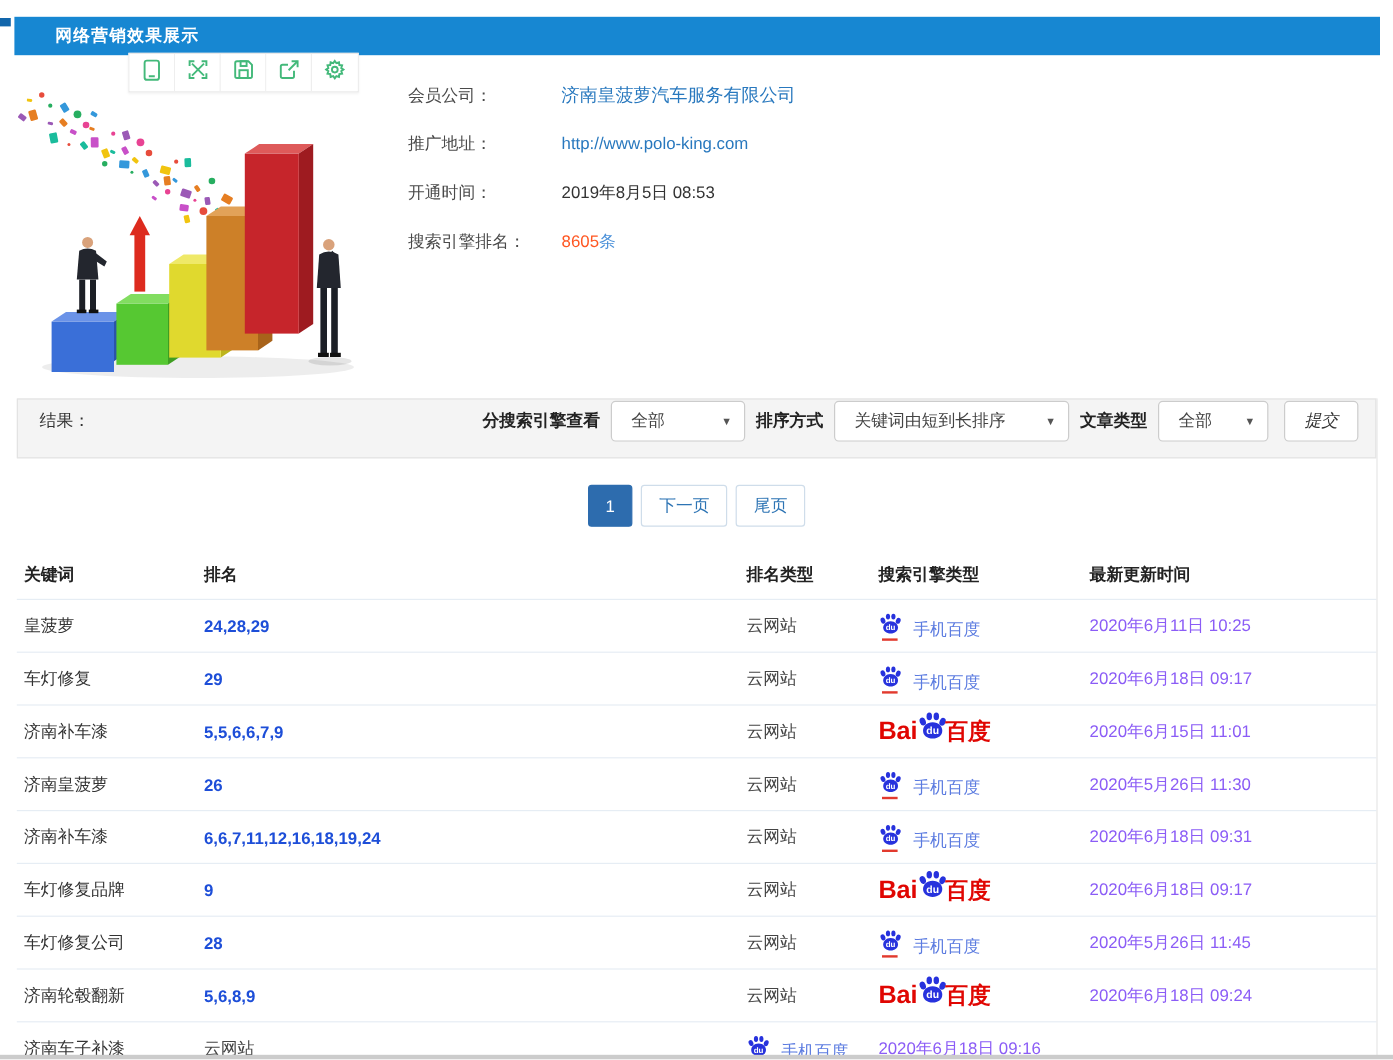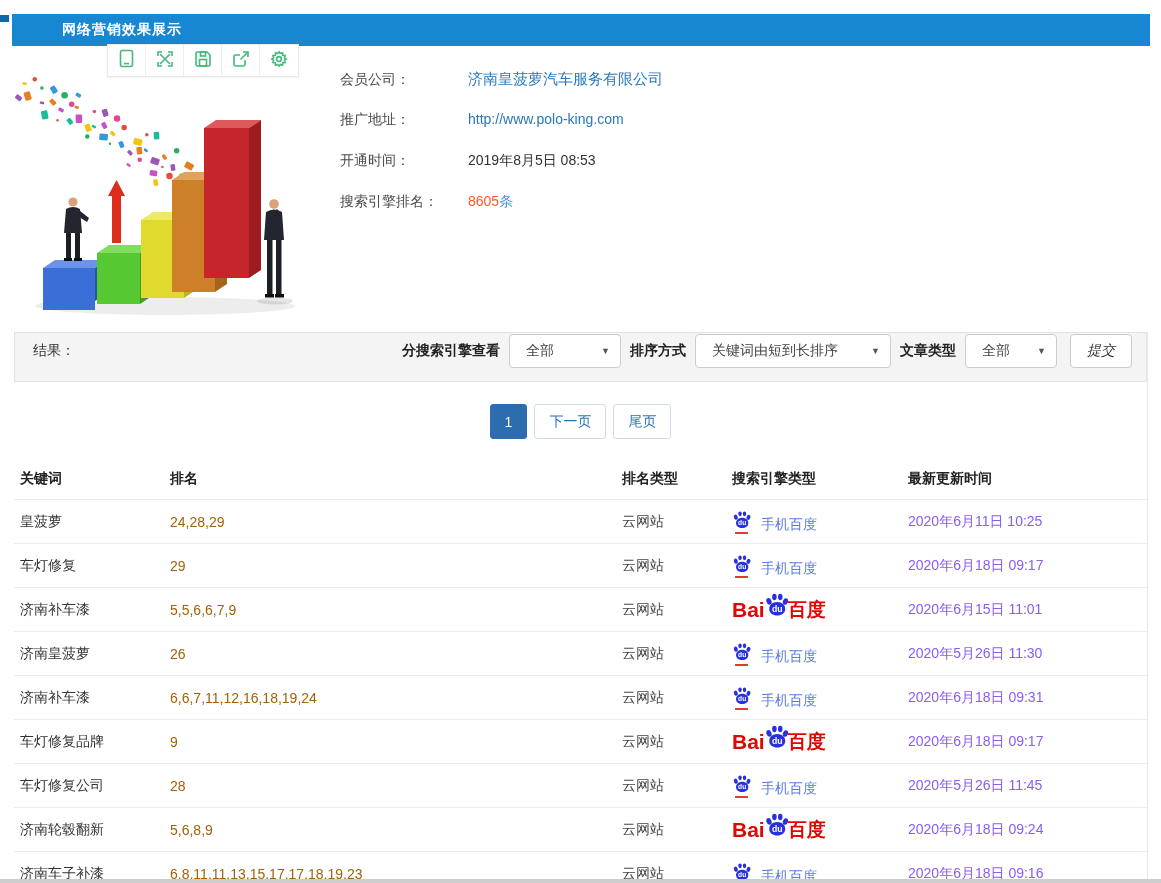--- a/index.html
+++ b/index.html
@@ -4,21 +4,21 @@
 <style>
   * { margin:0; padding:0; box-sizing:border-box; }
   html,body { width:1161px; height:883px; overflow:hidden; background:#fff;
     font-family:"Liberation Sans","DejaVu Sans",sans-serif; }
   .page { position:relative; width:1161px; height:883px; background:#fff; }
 
   
   .corner-chip { position:absolute; left:0; top:15px; width:9px; height:7px; background:#1266ab; }
   .header-bar { position:absolute; left:12px; top:14px; width:1138px; height:32px;
     background:#1787d2; display:flex; align-items:center; }
-  .header-bar .title { color:#fff; font-size:14px; font-weight:bold; padding-left:50px; letter-spacing:1px; }
+  .header-bar .title { color:#fff; font-size:14px; font-weight:bold; padding-left:34px; letter-spacing:1px; }
 
   
   .toolbar { position:absolute; left:107px; top:44px; height:33px; display:flex;
     background:#fff; border:1px solid #e9e9e9; box-shadow:0 1px 2px rgba(0,0,0,.05); }
   .toolbar .tb-btn { width:38px; height:31px; display:flex; align-items:center; justify-content:center;
     border-right:1px solid #eee; cursor:pointer; background:#fff; }
   .toolbar .tb-btn:last-child { border-right:none; }
   .toolbar svg { stroke:#43b97a; fill:none; stroke-width:1.6; }
 
   
@@ -61,21 +61,21 @@
     border:1px solid #cfddea; background:#fff; color:#2d74b4; }
   .page-btn.active { background:#2d6cae; border-color:#2d6cae; color:#fff; }
 
   
   .table-wrap { position:absolute; left:14px; top:458px; width:1133px; }
   .t-row { display:grid; grid-template-columns:150px 452px 110px 176px 1fr;
     align-items:center; min-height:44px; border-bottom:1px solid #e6edf4; padding:0 6px; }
   .t-head { font-weight:bold; color:#222; font-size:14px; min-height:42px; border-bottom:1px solid #e6edf4; }
   .t-row .cell { font-size:14px; }
   .c-keyword { color:#333; }
-  .c-ranking { color:#a16207; cursor:pointer; }
+  .c-ranking { color:#1d4ed8; cursor:pointer;font-weight:bold; }
   .c-ranktype { color:#444; }
   .c-updated { color:#8b5cf6; }
   .c-engine { display:flex; align-items:center; }
 
   
   .eng-mobile { display:flex; align-items:flex-end; gap:7px; cursor:pointer; }
   .paw-wrap { position:relative; width:22px; height:24px; display:inline-flex; align-items:flex-start; }
   .paw-wrap .underline { position:absolute; left:3px; bottom:0; width:13px; height:2px; background:#e23a2e; }
   .eng-mobile .m-label { color:#5b7be0; font-size:14px; }
   .eng-baidu { display:flex; align-items:center; cursor:pointer; }
@@ -498,21 +498,20 @@
                   <text x="12.2" y="18.3" text-anchor="middle" font-size="8" font-weight="bold" fill="#fff" font-family="Liberation Sans, DejaVu Sans, sans-serif">du</text>
                 </svg></span>
               <span class="bd">百度</span>
             </span>
           </span>
       <span class="cell c-updated">2020年6月18日 09:24</span>
     </div>
 
     <div class="t-row">
       <span class="cell c-keyword">济南车子补漆</span>
-      <span class="cell c-ranking">6,8,11,11,13,15,17,17,18,19,23</span>
       <span class="cell c-ranktype">云网站</span>
       <span class="cell c-engine">
             <span class="eng-mobile">
               <span class="paw-wrap">
                 <svg width="20" height="20" viewBox="0 0 24 24">
                   <g fill="#2732dd">
                     <ellipse cx="4.6" cy="8.6" rx="2.3" ry="3.1" transform="rotate(-22 4.6 8.6)"></ellipse>
                     <ellipse cx="9.6" cy="4.6" rx="2.1" ry="2.9"></ellipse>
                     <ellipse cx="15" cy="4.6" rx="2.1" ry="2.9"></ellipse>
                     <ellipse cx="19.8" cy="8.8" rx="2.3" ry="3.1" transform="rotate(22 19.8 8.8)"></ellipse>

